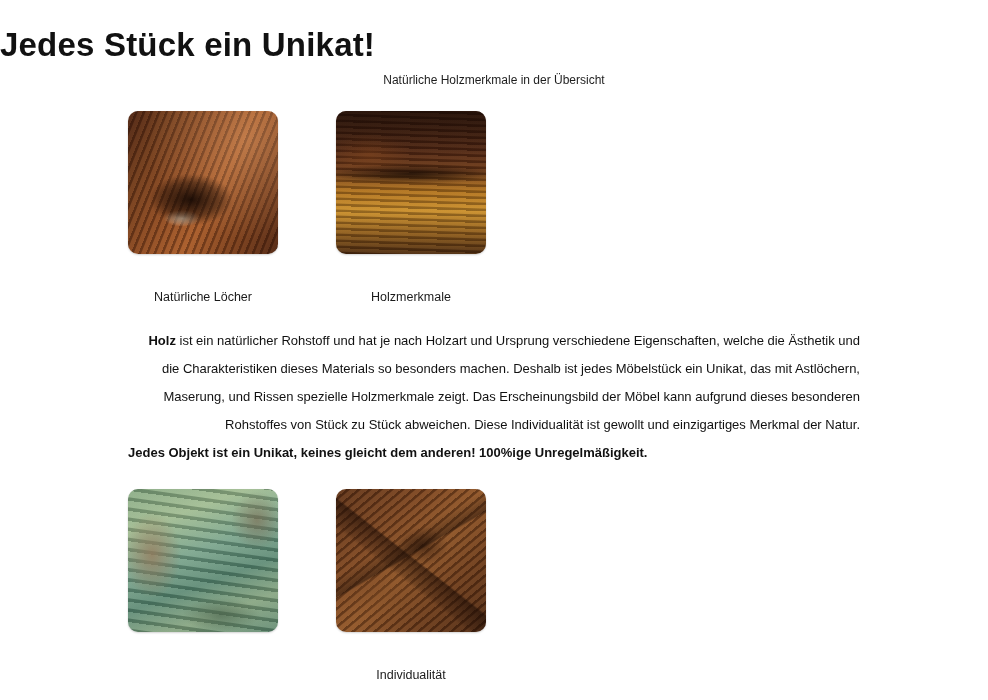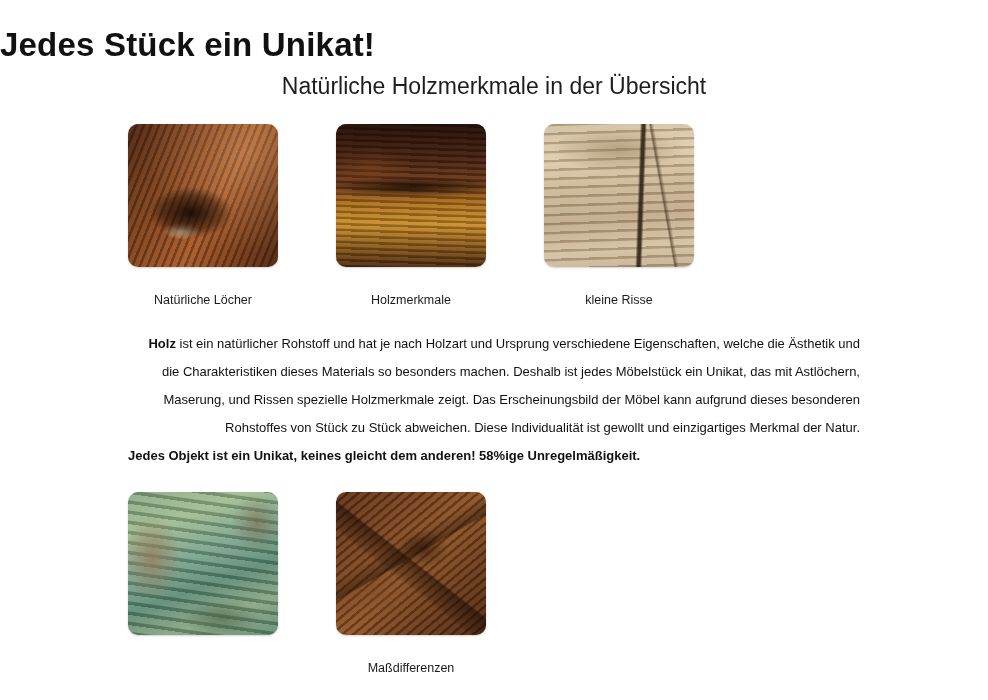--- a/index.html
+++ b/index.html
@@ -25,21 +25,21 @@
   .title {
     text-align: left;
     font-size: 33px;
     font-weight: bold;
     letter-spacing: 0.2px;
     margin: 26px 0 0 0;
     color: #111111;
   }
   .subtitle {
     text-align: center;
-    font-size: 23px;
+    font-size: 12px;
     font-weight: normal;
     margin: 9px 0 0 0;
     color: #1d1d1d;
   }
 
   
   .grid {
     display: flex;
     justify-content: flex-start;
     padding-left: 128px;
@@ -76,21 +76,21 @@
     filter: blur(0.5px);
     transform: scaleY(-1);
     -webkit-mask-image: linear-gradient(to bottom, rgba(0,0,0,0.55), rgba(0,0,0,0));
     mask-image: linear-gradient(to bottom, rgba(0,0,0,0.55), rgba(0,0,0,0));
   }
   .caption {
     text-align: center;
     font-size: 12.5px;
     line-height: 15px;
     color: #1a1a1a;
-    margin-top: 3px;
+    margin-top: 13px;
     white-space: pre-line;
   }
 
   
   .bodytext {
     margin: 22px 128px 0 128px;
     font-size: 13px;
     line-height: 28px;
     color: #111111;
     text-align: right;
@@ -252,38 +252,27 @@
         <div class="base"></div>
         <div class="grainlayer"></div>
         <div class="overlay"></div>
       </div>
       <div class="reflection wood-c">
         <div class="base"></div>
       </div>
       <div class="caption">Holzmerkmale</div>
     </div>
 
-    <div class="tile">
-      <div class="swatch wood-d">
-        <div class="base"></div>
-        <div class="grainlayer"></div>
-        <div class="overlay"></div>
-      </div>
-      <div class="reflection wood-d">
-        <div class="base"></div>
-      </div>
-      <div class="caption">kleine Risse</div>
-    </div>
 
   </div>
 
   <p class="bodytext">
     <b>Holz</b><span> ist ein natürlicher Rohstoff und hat je nach Holzart und Ursprung verschiedene Eigenschaften, welche die Ästhetik und die Charakteristiken dieses Materials so besonders machen. Deshalb ist jedes Möbelstück ein Unikat, das mit Astlöchern, Maserung, und Rissen spezielle Holzmerkmale zeigt. Das Erscheinungsbild der Möbel kann aufgrund dieses besonderen Rohstoffes von Stück zu Stück abweichen. Diese Individualität ist gewollt und einzigartiges Merkmal der Natur.</span>
   </p>
-  <p class="closing">Jedes Objekt ist ein Unikat, keines gleicht dem anderen! 58%ige Unregelmäßigkeit.</p>
+  <p class="closing">Jedes Objekt ist ein Unikat, keines gleicht dem anderen! 100%ige Unregelmäßigkeit.</p>
 
   <div class="grid grid-bottom">
 
 
 
     <div class="tile">
       <div class="swatch wood-g">
         <div class="base"></div>
         <div class="grainlayer"></div>
         <div class="overlay"></div>
@@ -295,18 +284,18 @@
 
     <div class="tile">
       <div class="swatch wood-h">
         <div class="base"></div>
         <div class="grainlayer"></div>
         <div class="overlay"></div>
       </div>
       <div class="reflection wood-h">
         <div class="base"></div>
       </div>
-      <div class="caption">Maßdifferenzen</div>
+      <div class="caption">Individualität</div>
     </div>
 
   </div>
 
 </div>
 
 </body></html>

